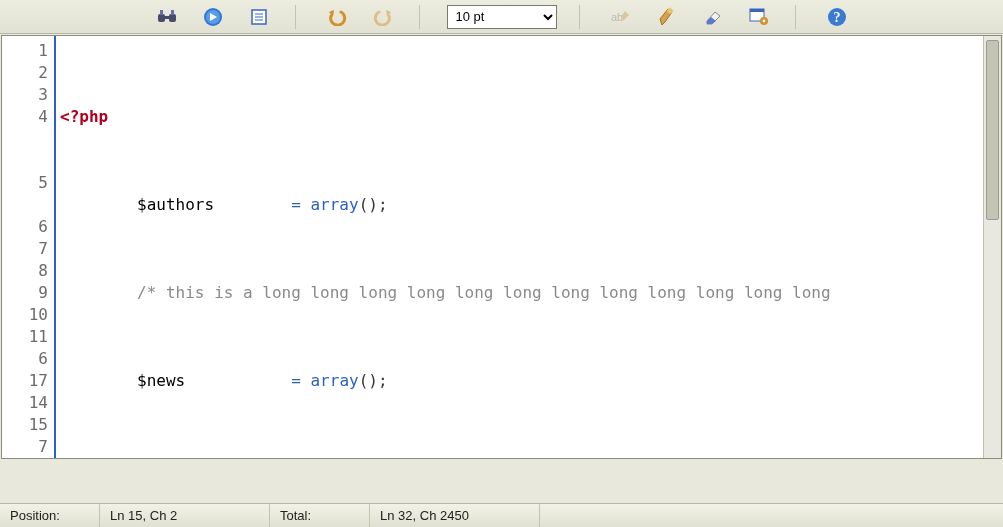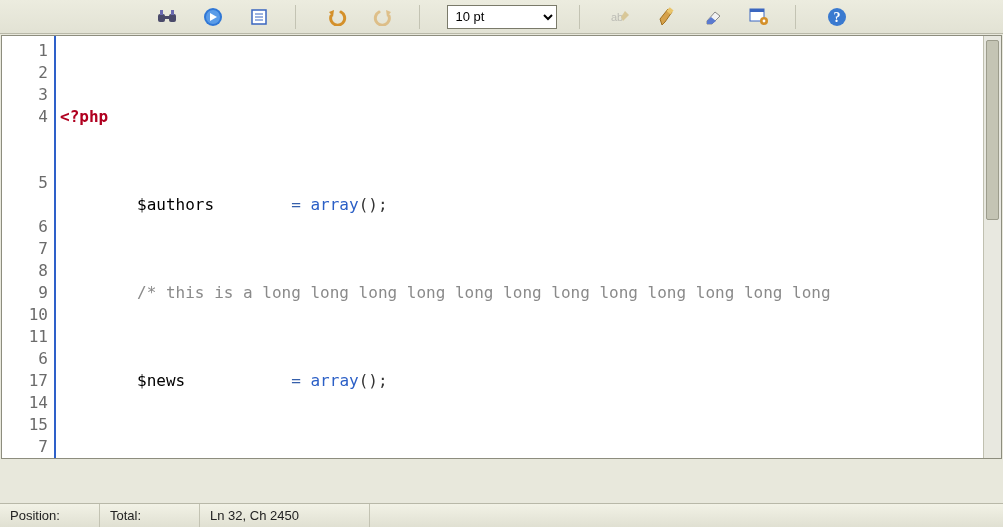--- a/index.html
+++ b/index.html
@@ -275,15 +275,16 @@
     
   </div>
 
   <div class="scrollbar">
     <div class="scroll-thumb"></div>
   </div>
 </div>
 
 <div class="status">
   <div class="status-cell status-label">Position:</div>
+  <div class="status-cell status-val">Ln 15, Ch 2</div>
   <div class="status-cell status-label">Total:</div>
   <div class="status-cell status-val">Ln 32, Ch 2450</div>
 </div>
 
 </body></html>

